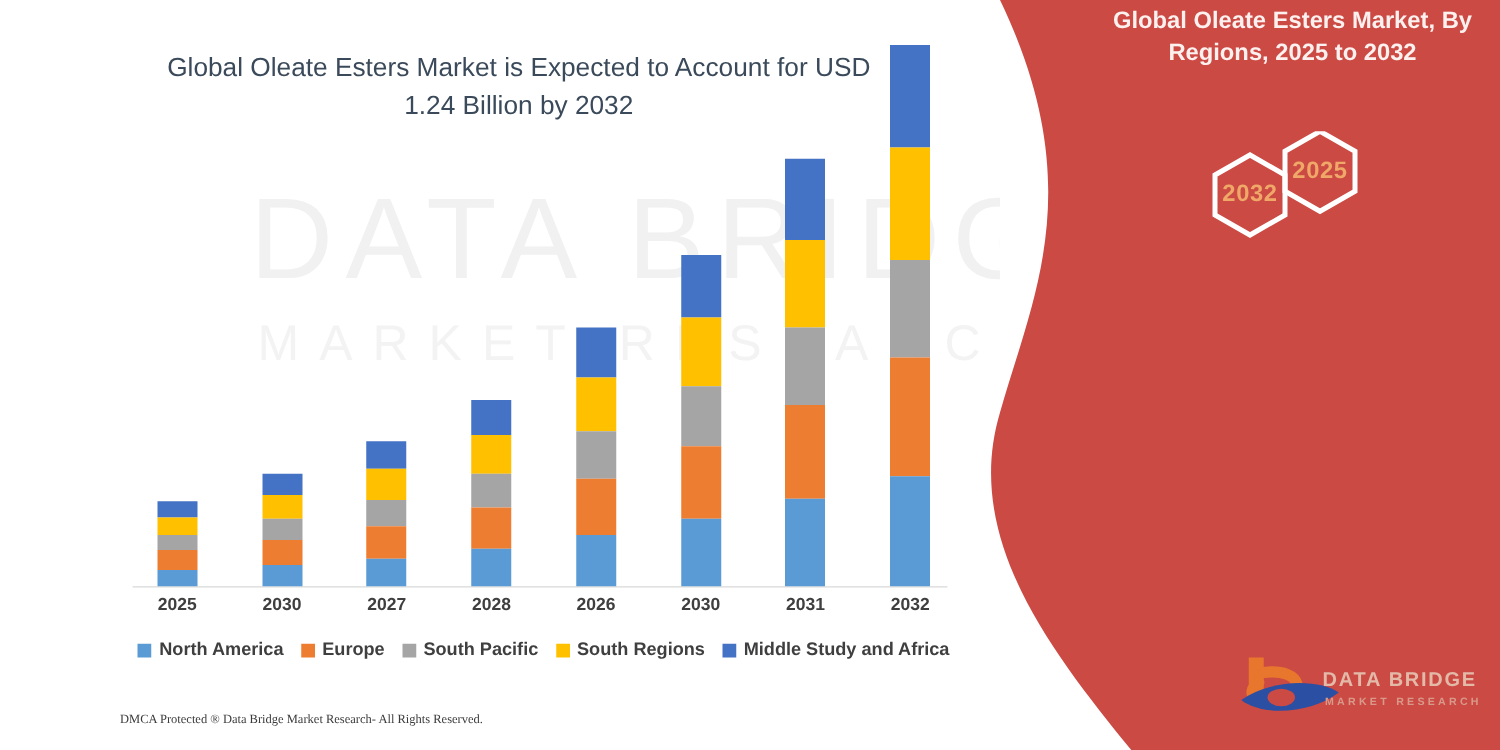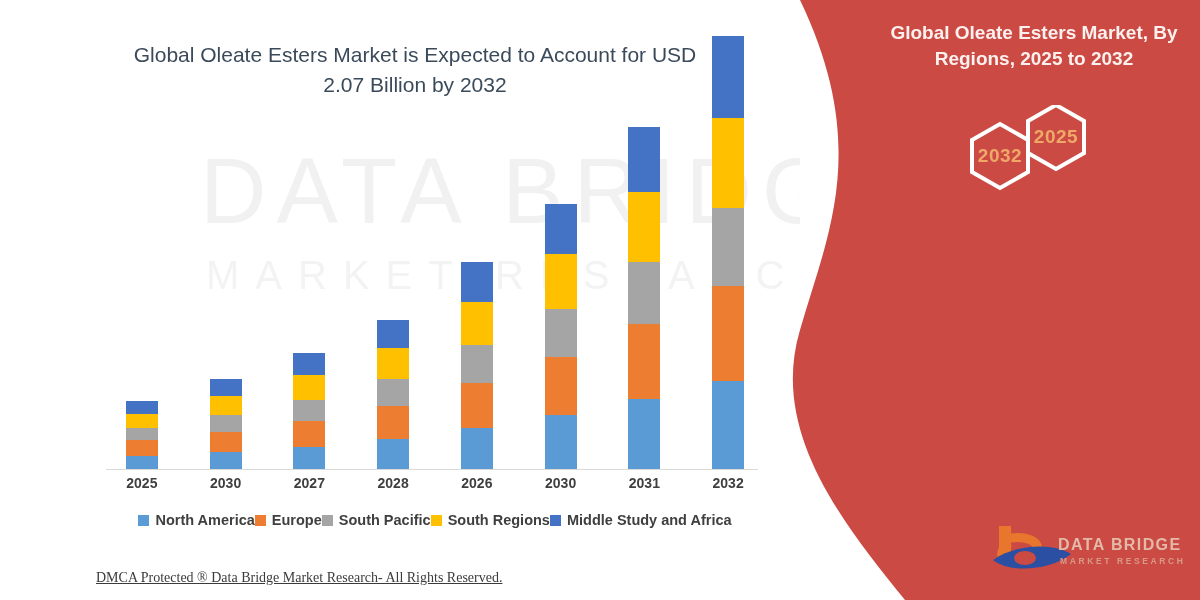--- a/index.html
+++ b/index.html
@@ -55,42 +55,42 @@
   .xlabels {
     position:absolute; left:0; right:0; top:345px;
     display:flex; justify-content:space-around;
   }
   .xlabel { width:76px; text-align:center; font-size:14px;
             font-weight:700; color:#3f3f3f; }
 
   
   .legend {
     position:absolute; left:100px; top:512px; width:670px;
-    display:flex; justify-content:center; align-items:flex-end; 
+    display:flex; justify-content:center; align-items:flex-end; gap:14px;
     flex-wrap:nowrap;
   }
   .leg-item { display:flex; align-items:center; gap:6px; }
   .leg-swatch { width:11px; height:11px; flex:0 0 auto; }
   .leg-label { font-size:14.5px; font-weight:700; color:#3f3f3f; white-space:nowrap; }
 
   
   .footer-left {
     position:absolute; left:96px; top:570px;
     font-family:"Liberation Serif", serif;
-    font-size:14px; color:#3b3b3b; white-space:nowrap;text-decoration:underline;
+    font-size:10px; color:#3b3b3b; white-space:nowrap;
   }
   .footer-right {
     position:absolute; left:428px; top:570px;
     font-family:"Liberation Serif", serif;
     font-size:11px; color:#3b3b3b; white-space:nowrap;
   }
 
   
   .panel-title {
-    position:absolute; left:876px; top:20px; width:316px;
+    position:absolute; left:876px; top:4px; width:316px;
     text-align:center; color:#fdf1ef;
     font-size:19px; font-weight:700; line-height:1.38;
   }
   .hexwrap { position:absolute; left:930px; top:105px; width:190px; height:120px; }
   .hex-label {
     position:absolute; color:#f0a868; font-size:19px; font-weight:700;
     letter-spacing:0.5px;
   }
   .brand {
     position:absolute; left:900px; top:268px; width:300px;
@@ -118,21 +118,21 @@
     <path d="M 800 0 L 1200 0 L 1200 600 L 905 600
              C 840 520, 770 430, 800 330
              C 826 238, 872 150, 800 0 Z" fill="#CB4A44"></path>
   </svg>
 
   <div class="wm">
     <div class="wm-big">DATA BRIDGE</div>
     <div class="wm-sub">MARKET RESEARCH</div>
   </div>
 
-  <div class="headline">Global Oleate Esters Market is Expected to Account for USD 2.07 Billion by 2032</div>
+  <div class="headline">Global Oleate Esters Market is Expected to Account for USD 1.24 Billion by 2032</div>
 
   <div class="chart">
     <div class="axis-line"></div>
     <div class="bars" id="bars">
         <div class="bar-col">
           <div class="bar">
             <div class="seg" style="height: 13px; background: rgb(91, 155, 213);"></div>
             <div class="seg" style="height: 16px; background: rgb(237, 125, 49);"></div>
             <div class="seg" style="height: 12px; background: rgb(165, 165, 165);"></div>
             <div class="seg" style="height: 14px; background: rgb(255, 192, 0);"></div>

